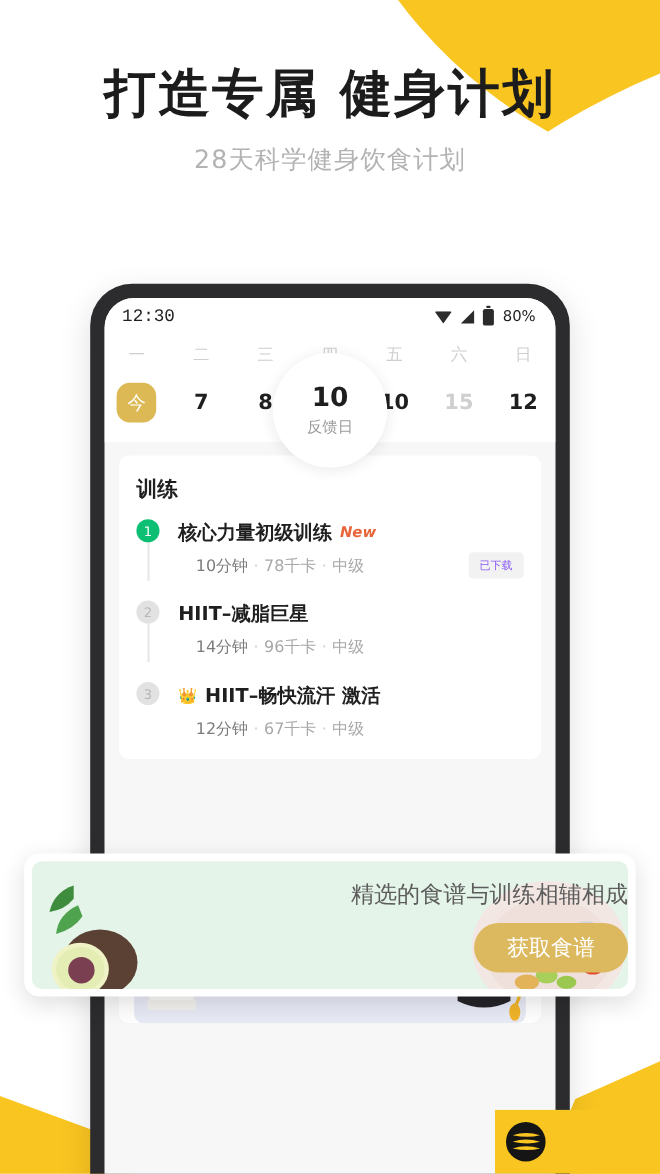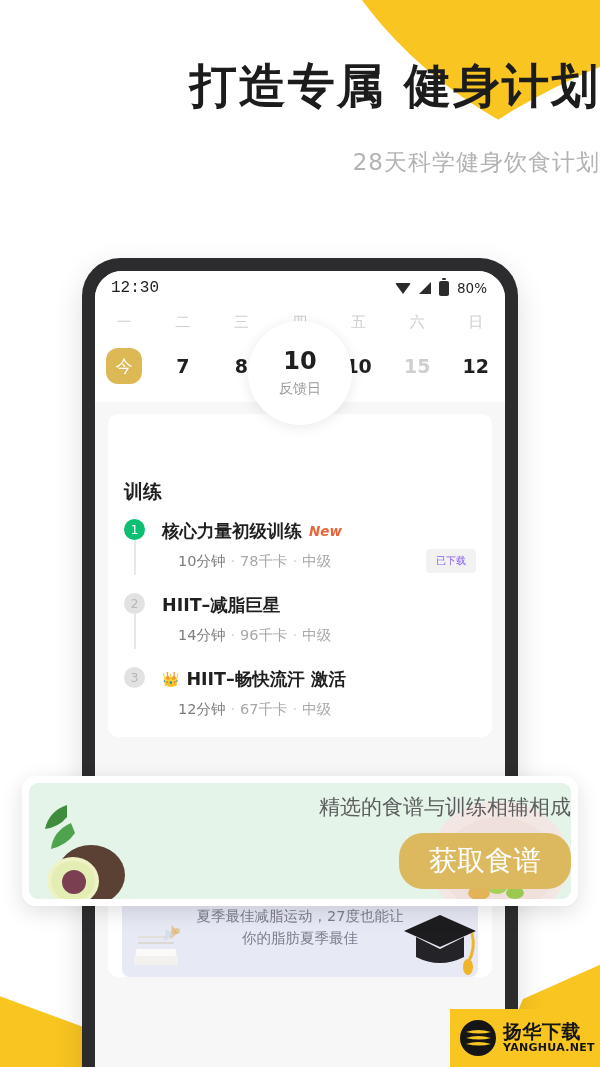--- a/index.html
+++ b/index.html
@@ -35,28 +35,28 @@
   }
   #deco-bottom-right{
     position:absolute; right:-40px; bottom:-10px;
     width:150px; height:130px;
     background:#f9c521;
     clip-path:polygon(22% 40%, 100% 0%, 100% 100%, 0% 100%);
     z-index:0;
   }
 
   
-  #promo-header{ position:relative; z-index:3; padding-top:58px; text-align:right; }
+  #promo-header{ position:relative; z-index:3; padding-top:58px; text-align:center; }
   #promo-title{
     font-size:47px; font-weight:bold; color:#1c1c1c;
     letter-spacing:2px; line-height:1.18;
     font-family:"DejaVu Sans","Liberation Sans",sans-serif;
   }
   #promo-subtitle{
-    margin-top:34px; font-size:23px; color:#b3b3b3; letter-spacing:1px;
+    margin-top:17px; font-size:23px; color:#b3b3b3; letter-spacing:1px;
     font-family:"DejaVu Sans","Liberation Sans",sans-serif;
   }
 
   
   #phone-frame{
     position:absolute; left:82px; top:258px;
     width:436px; height:830px;
     background:#2c2c2e;
     border-radius:38px 38px 0 0;
     padding:13px 13px 0 13px;
@@ -127,21 +127,20 @@
     font-family:"DejaVu Sans","Liberation Sans",sans-serif; }
 
   
   #training-card{
     background:#fff; margin:12px 13px 0 13px; border-radius:10px;
     padding:18px 16px 14px 16px; position:relative;
   }
   #training-heading{
     font-size:19px;font-weight:bold;color:#1f1f1f;margin-bottom:14px;
     font-family:"DejaVu Sans","Liberation Sans",sans-serif;
-    margin-top:47px;
   }
   .workout-row{ display:flex; position:relative; padding-bottom:22px; }
   .workout-row:last-child{ padding-bottom:4px; }
   .wk-rail{ width:34px; position:relative; flex:none; }
   .wk-dot{
     width:21px;height:21px;border-radius:50%;
     display:flex;align-items:center;justify-content:center;
     font-size:12px;color:#fff;font-weight:500; position:relative; z-index:2;
     font-family:"DejaVu Sans","Liberation Sans",sans-serif;
   }
@@ -211,21 +210,21 @@
     width:100%;height:100%;border-radius:9px;overflow:hidden;
     background:#e4f4e9; position:relative;
     display:flex;flex-direction:column;align-items:flex-end;justify-content:center;
   }
   #recipe-text{
     font-size:21px;color:#5c5c5c;z-index:3;
     font-family:"DejaVu Sans","Liberation Sans",sans-serif;
   }
   #recipe-button{
     margin-top:12px; background:#dcb95e; color:#ffffff;
-    font-size:28px; padding:9px 30px; border-radius:24px; z-index:3;
+    font-size:20px; padding:9px 30px; border-radius:24px; z-index:3;
     border:none; cursor:pointer;
     font-family:"DejaVu Sans","Liberation Sans",sans-serif;
   }
   #avocado-illu{ position:absolute; left:4px; bottom:-8px; width:110px;height:118px; z-index:1; }
   #salad-illu{ position:absolute; right:-6px; bottom:-26px; width:150px;height:150px; z-index:1; }
 
   
   #watermark{
     position:absolute; right:0; bottom:0;
     width:150px;height:58px;background:#f9c521;
@@ -402,17 +401,13 @@
   </div>
 </div>
 
 <div id="watermark">
   <svg id="wm-logo" viewBox="0 0 40 40">
     <circle cx="20" cy="20" r="18" fill="#151515"></circle>
     <path d="M8 14 Q20 10 33 14 Q22 17 8 14 Z" fill="#f9c521"></path>
     <path d="M8 20 Q20 16 33 20 Q22 23 8 20 Z" fill="#f9c521"></path>
     <path d="M8 26 Q20 22 33 26 Q22 29 8 26 Z" fill="#f9c521"></path>
   </svg>
-  <div id="wm-text">
-    <div id="wm-cn">扬华下载</div>
-    <div id="wm-en">YANGHUA.NET</div>
-  </div>
 </div>
 
 </body></html>

